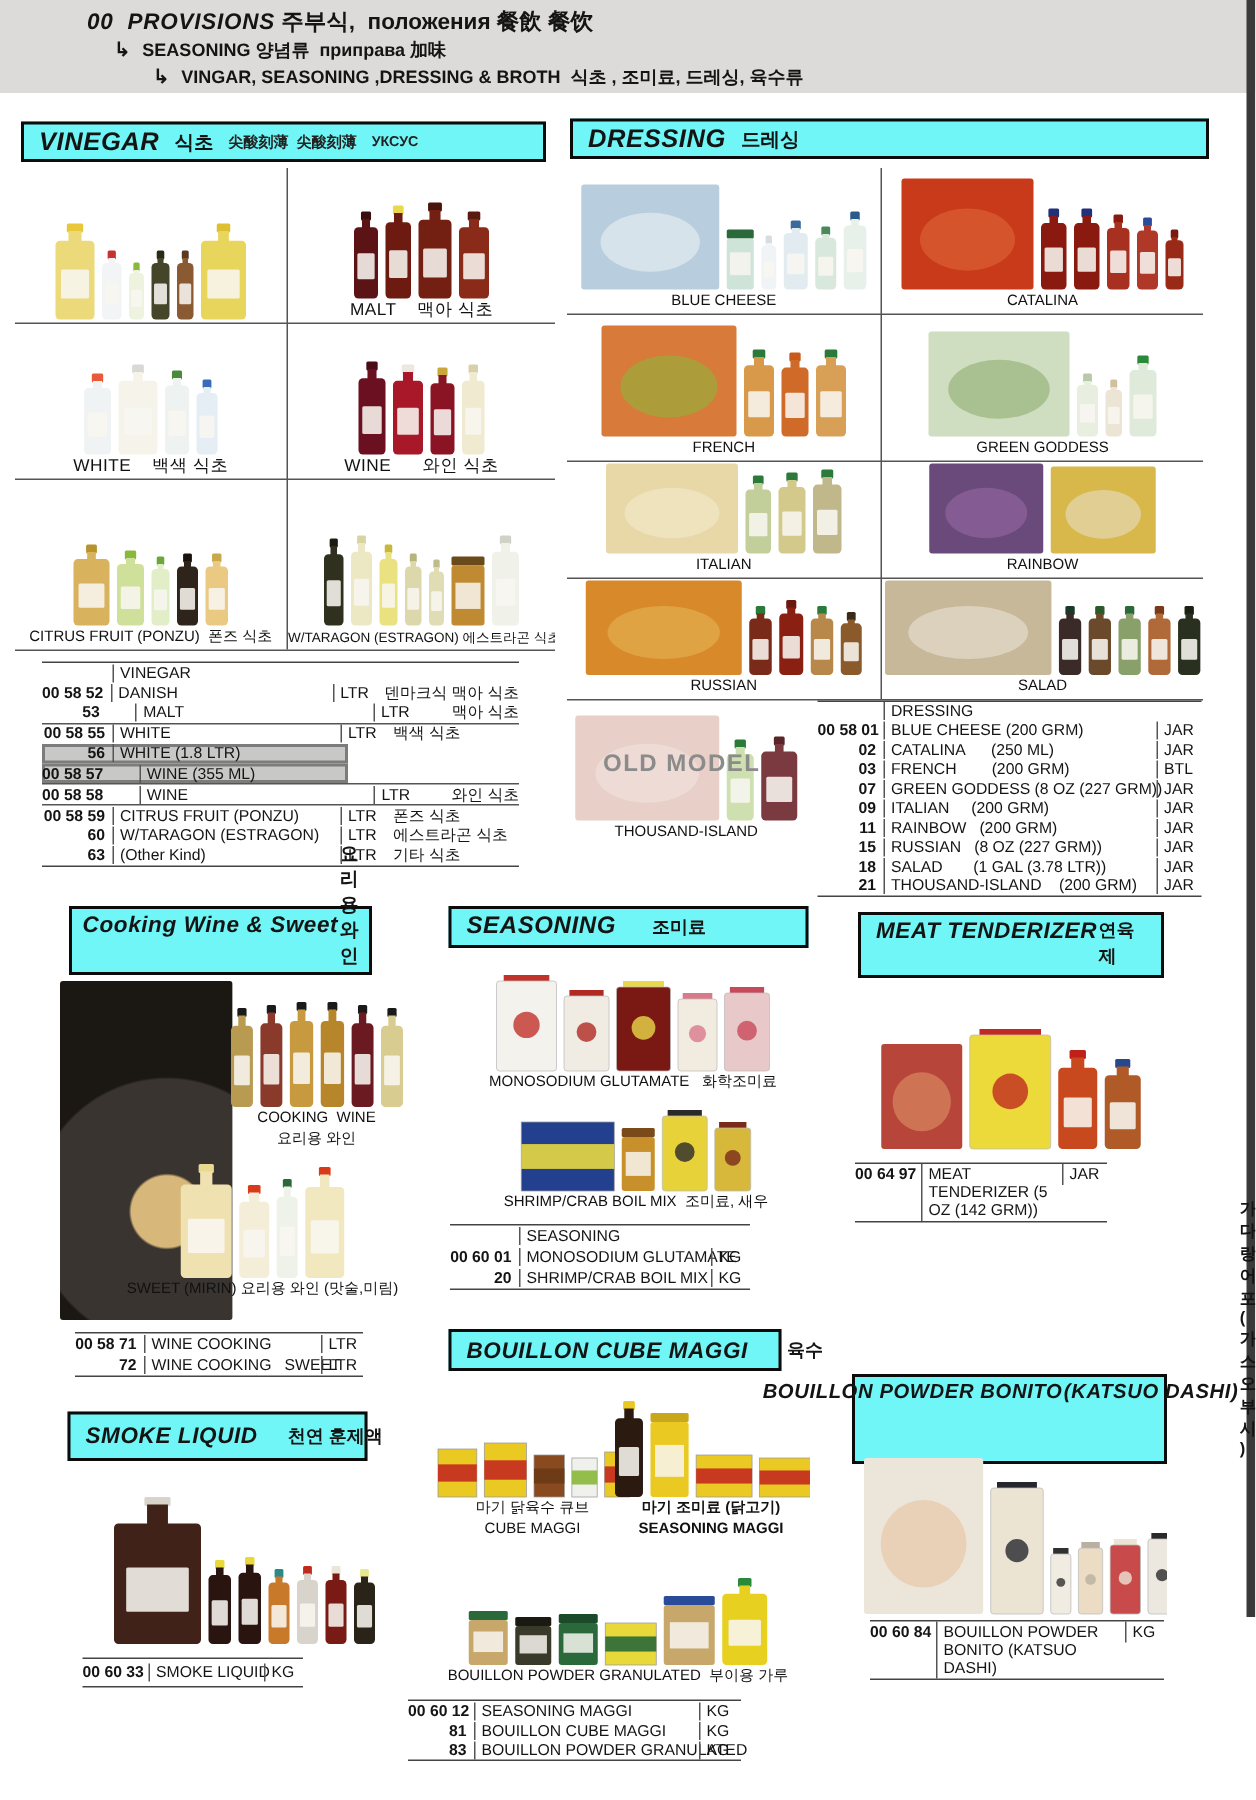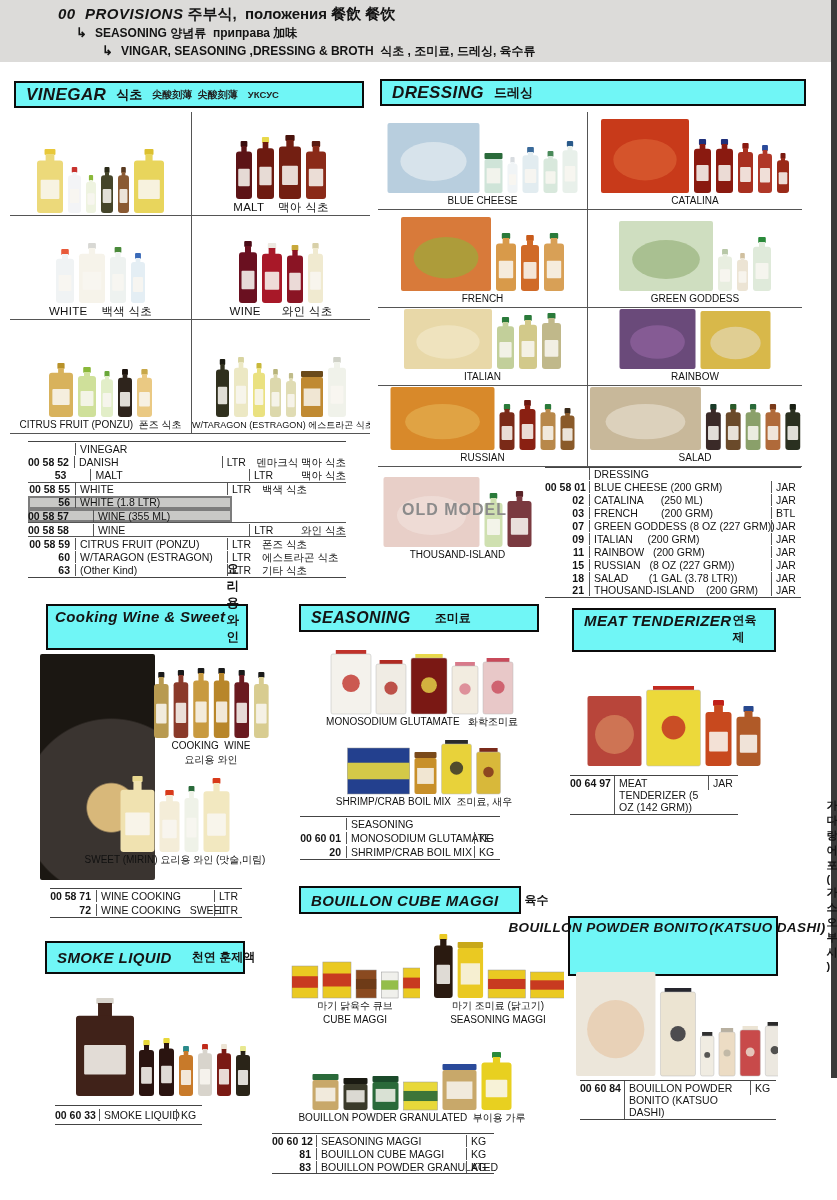--- a/index.html
+++ b/index.html
@@ -717,21 +717,21 @@
           <rect x="66" y="52" width="20.25" height="28" fill="#8a4a20" stroke="#999" stroke-width="0.5"></rect>
           <rect x="66" y="60.96" width="20.25" height="10.08" fill="#6a3a16" opacity="0.9"></rect>
           <rect x="91.25" y="54" width="16.875" height="26" fill="#f0f0ec" stroke="#999" stroke-width="0.5"></rect>
           <rect x="91.25" y="62.32" width="16.875" height="9.36" fill="#8ab83a" opacity="0.9"></rect>
           <rect x="113.125" y="50" width="23.625" height="30" fill="#eac922" stroke="#999" stroke-width="0.5"></rect>
           <rect x="113.125" y="59.6" width="23.625" height="10.799999999999999" fill="#c42a20" opacity="0.9"></rect>
         </svg></div>
     <div class="cap">마기 닭육수 큐브</div>
     <div class="cap">CUBE MAGGI</div>
   </div>
-  <div class="pcell" style="left:432px;top:918px;width:132px;height:110px;">
+  <div class="pcell" style="left:408px;top:918px;width:132px;height:110px;font-weight:bold;">
     <div class="ph"><svg width="132" height="82">
           <rect x="7.408211920529801" y="16" width="7.832582781456953" height="6" rx="1" fill="#eac922"></rect>
           <rect x="8.191470198675496" y="21" width="6.266066225165563" height="10.24" fill="#2a1a10"></rect>
           <rect x="2" y="27.52" width="18.649006622516556" height="52.48" rx="3" fill="#2a1a10"></rect>
           <rect x="4.610860927152318" y="46.72" width="13.42728476821192" height="19.2" rx="1" fill="#f8f6f0" opacity="0.88"></rect>
           <rect x="25.649006622516556" y="24" width="25.43046357615894" height="6" rx="1" fill="#c8a81a"></rect>
           <rect x="25.649006622516556" y="30" width="25.43046357615894" height="50" rx="2" fill="#eac922"></rect>
           <rect x="28.70066225165563" y="45.28" width="19.327152317880795" height="21.28" fill="#f8f6f0" opacity="0.85"></rect>
           <rect x="56.079470198675494" y="52" width="37.29801324503311" height="28" fill="#eac922" stroke="#999" stroke-width="0.5"></rect>
           <rect x="56.079470198675494" y="60.96" width="37.29801324503311" height="10.08" fill="#c42a20" opacity="0.9"></rect>

